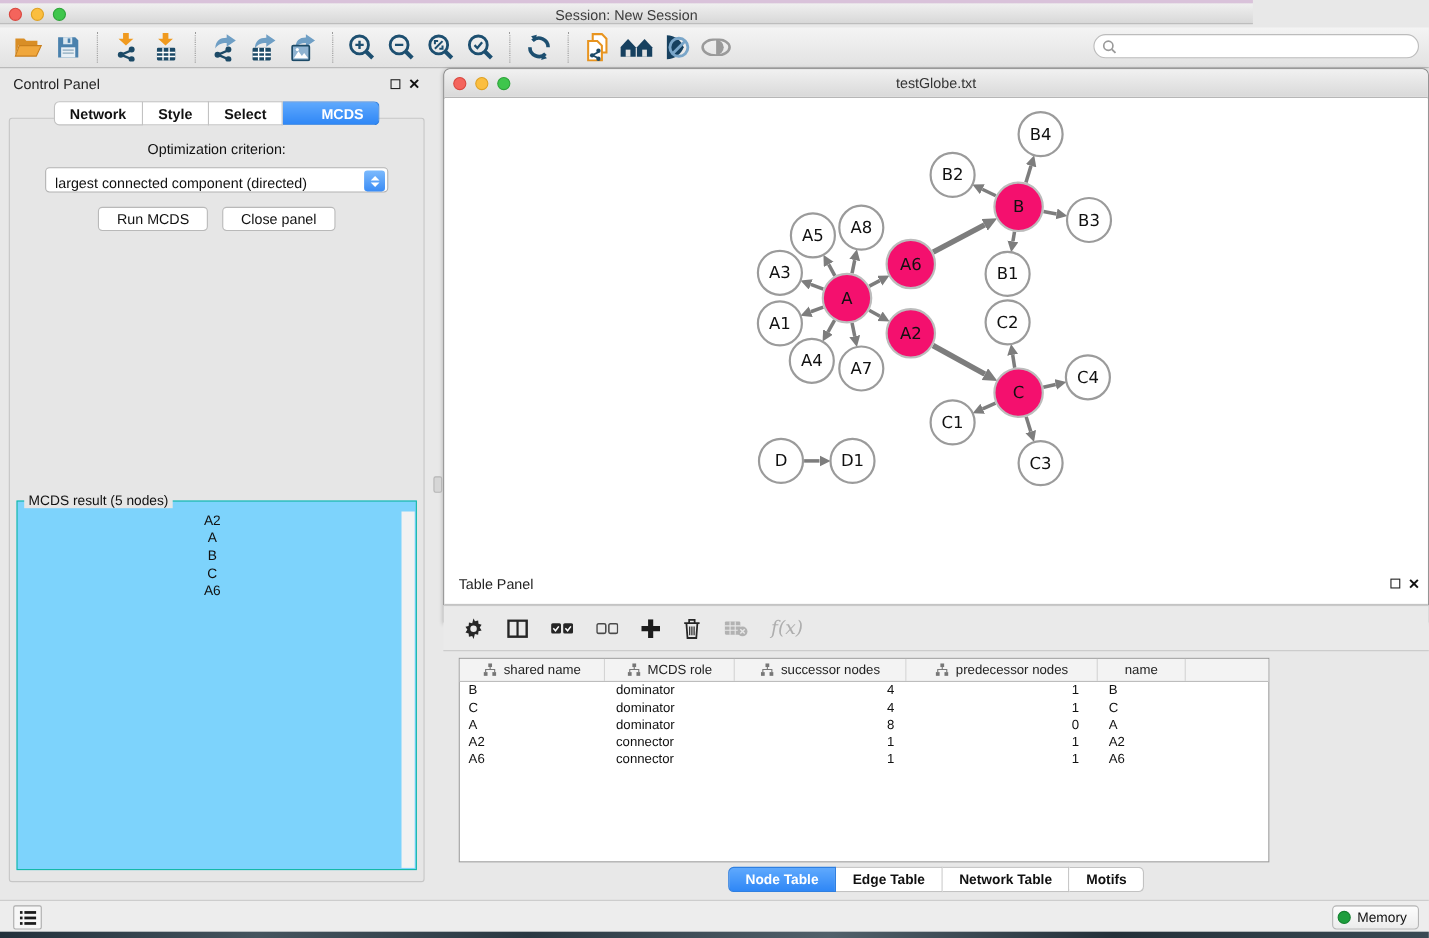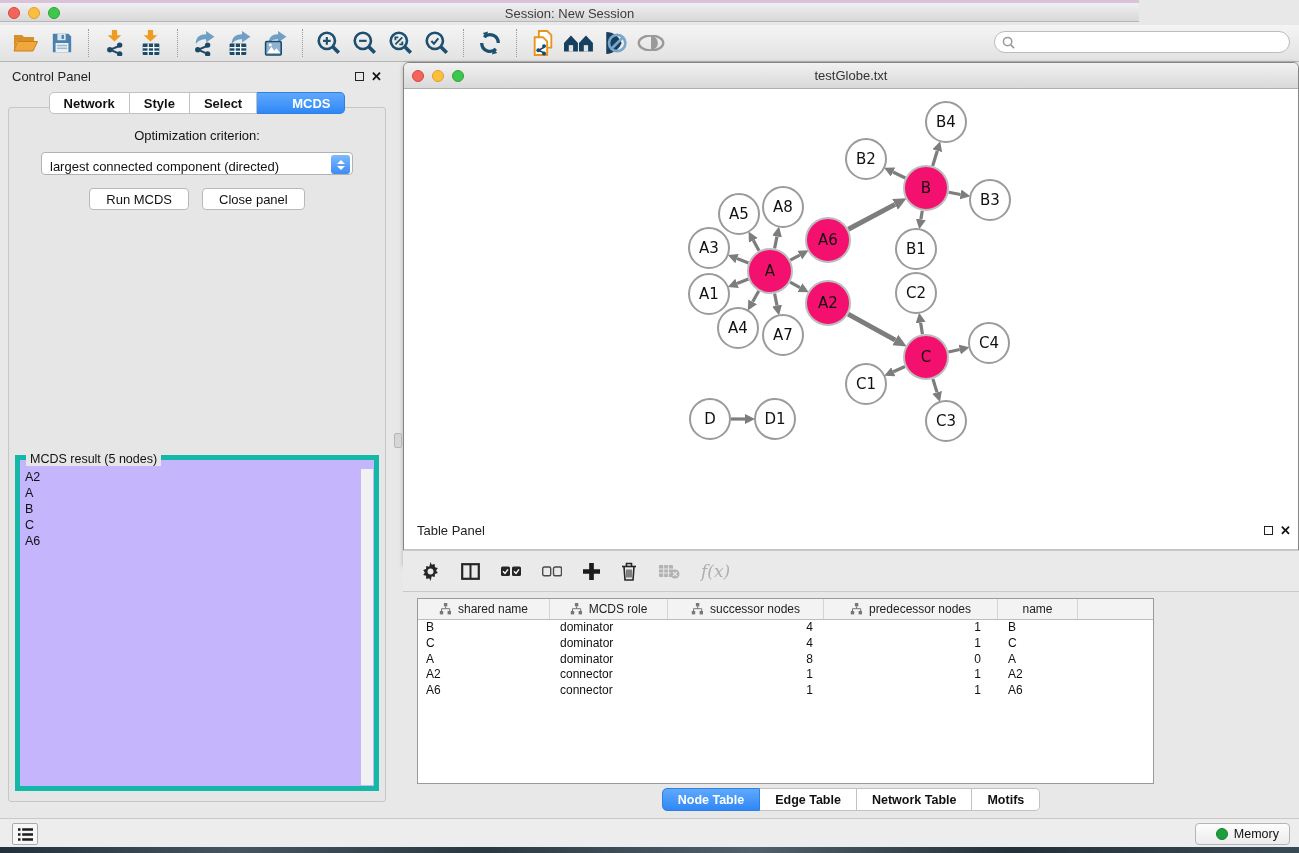--- a/index.html
+++ b/index.html
@@ -50,21 +50,21 @@
   .cp-select .sel-text { flex:1; padding-left:8px; font-size:13px; color:#111; white-space:nowrap; }
   .spinner { width:19px; height:19px; margin-right:2px; border-radius:3px;
     background:linear-gradient(#7cbafd,#3b8cf5); display:flex; flex-direction:column; align-items:center; justify-content:center; gap:2px; }
   .spin-up { width:0; height:0; border-left:4px solid transparent; border-right:4px solid transparent; border-bottom:4px solid #fff; }
   .spin-down { width:0; height:0; border-left:4px solid transparent; border-right:4px solid transparent; border-top:4px solid #fff; }
   .cp-buttons { display:flex; justify-content:center; gap:13px; margin-top:13px; }
   .cp-btn { height:22px; padding:4px 16px; background:#fff; border:1px solid #b9b9b9; border-radius:4px;
     font-size:13px; color:#111; display:flex; align-items:center; }
 
   .mcds-result { position:absolute; left:6px; right:6px; top:347px; bottom:10px;
-    border:5px solid #14b8a6; background:#c4b5fd; }
+    border:1px solid #14b8a6; background:#7dd3fc;text-align:center; }
   .mcds-legend { position:absolute; top:-8px; left:6px; background:#e6e6e6; padding:0 4px; font-size:12.5px; color:#111; }
   .mcds-list { position:absolute; left:1px; top:9px; bottom:1px; right:13px; overflow:hidden; }
   .mcds-item { font-size:12.5px; line-height:16px; padding-left:4px; color:#111; }
   .mcds-scroll { position:absolute; top:9px; bottom:1px; right:1px; width:12px; background:#f2f2f2; }
 
   
   #network-window { position:absolute; left:403px; top:62px; width:896px; height:504px;
     border:1px solid #858585; border-radius:6px 6px 0 0; background:#fff; box-shadow:0 1px 4px rgba(0,0,0,.25); }
   .nw-titlebar { height:26px; background:linear-gradient(#f1f1f1,#d9d9d9); border-bottom:1px solid #aeaeae;
     border-radius:5px 5px 0 0; display:flex; align-items:center; justify-content:center; position:relative; }
@@ -94,21 +94,21 @@
   .tp-tab { height:23px; padding:0 15px; background:#fff; border:1px solid #c2c2c2; border-left:none;
     display:flex; align-items:center; font-size:12.5px; font-weight:bold; color:#111; }
   .tp-tab:first-child { border-left:1px solid #c2c2c2; border-radius:5px 0 0 5px; }
   .tp-tab:last-child { border-radius:0 5px 5px 0; }
   .tp-tab.sel { background:linear-gradient(#5fa9fd,#2f87f6); border-color:#2f7fe0; color:#fff; }
 
   
   #statusbar { position:absolute; left:0; top:818px; width:1299px; height:29px; background:#ededed; border-top:1px solid #c9c9c9; }
   #list-btn { position:absolute; left:12px; top:4px; width:26px; height:22px; background:#f7f7f7;
     border:1px solid #ababab; border-radius:2px; display:flex; align-items:center; justify-content:center; }
-  #memory-btn { position:absolute; right:9px; top:4px; height:22px; padding:0 10px 0 20px;
+  #memory-btn { position:absolute; right:9px; top:4px; height:22px; padding:0 10px 0 4px;
     background:linear-gradient(#fdfdfd,#ececec); border:1px solid #b5b5b5; border-radius:4px;
     display:flex; align-items:center; gap:6px; font-size:12.5px; color:#111; }
   .mem-dot { width:12px; height:12px; border-radius:50%; background:#1d9e3d; border:1px solid #158130; }
   #desktop-strip { position:absolute; left:0; top:847px; width:1299px; height:6px;
     background:linear-gradient(90deg,#22303b,#45545e 18%,#2a3842 37%,#51606a 58%,#243039 78%,#3a4a54); }
 </style>
 </head>
 <body>
 
 <div id="titlebar">

